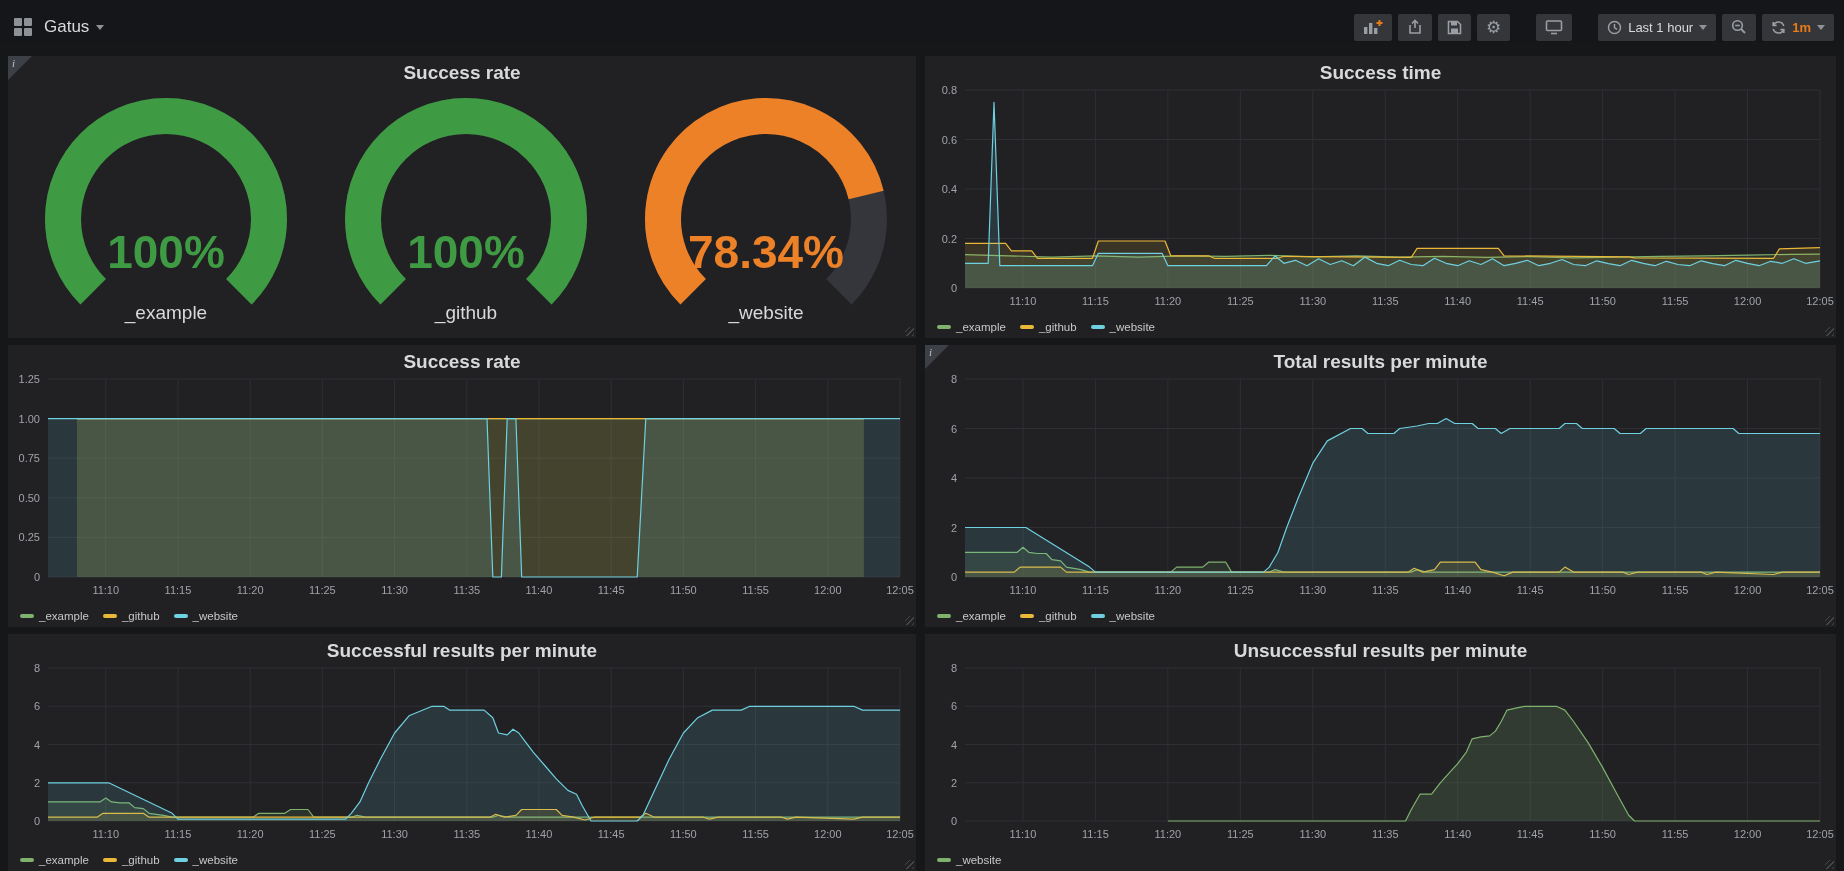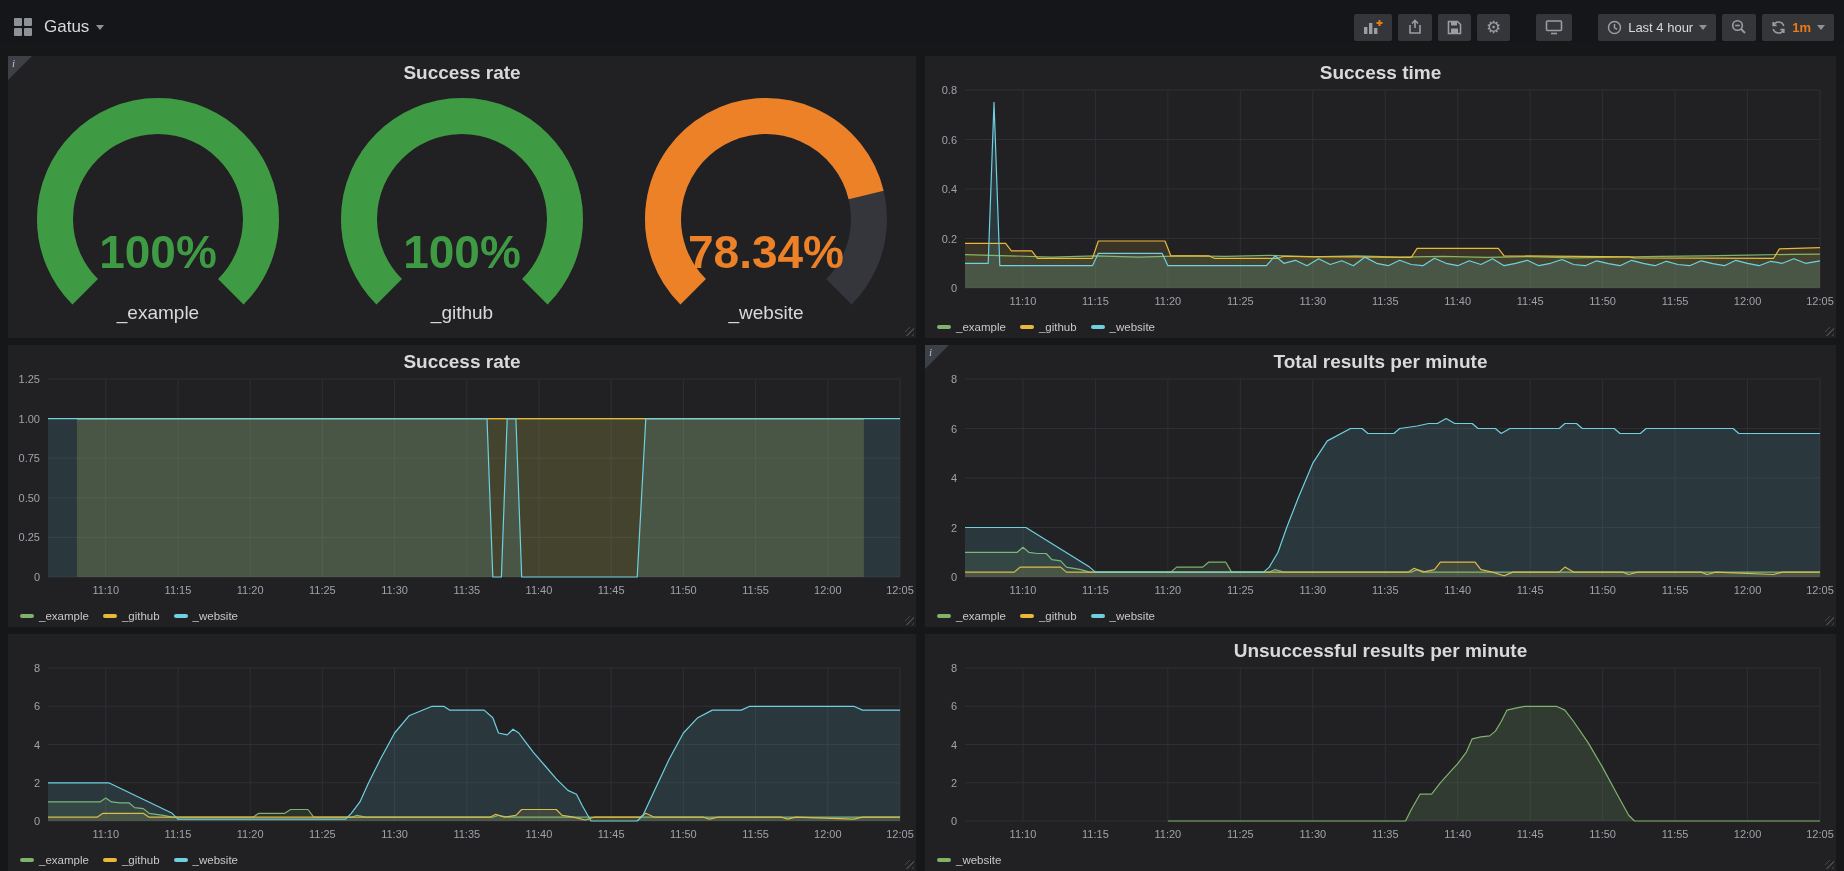--- a/index.html
+++ b/index.html
@@ -37,21 +37,21 @@
   .panel-title { position:absolute; top:6px; left:0; width:100%; text-align:center;
                  color:#d8d9da; font-size:19px; font-weight:700; cursor:pointer; z-index:3; }
   .info-corner { position:absolute; top:0; left:0; width:0; height:0; z-index:4;
                  border-top:24px solid #3d4046; border-right:24px solid transparent; }
   .info-corner i { position:absolute; top:-23px; left:4px; color:#c0c3c7;
                    font-family:"Liberation Serif", serif; font-size:11px; font-style:italic; }
   .resize-handle { position:absolute; right:2px; bottom:2px; width:9px; height:9px; cursor:nwse-resize;
                    background:repeating-linear-gradient(135deg, transparent 0 3px, #47484c 3px 4px); }
 
   
-  .gauge-row { position:absolute; top:34px; left:0; width:100%; display:flex; justify-content:space-between; }
+  .gauge-row { position:absolute; top:34px; left:0; width:100%; display:flex; justify-content:flex-end; }
   .gauge { display:flex; flex-direction:column; align-items:center; width:300px; }
   .gauge-label { color:#d8d9da; font-size:19px; margin-top:-4px; }
 
   
   .chart-body { position:absolute; top:0; left:0; width:100%; height:100%; cursor:crosshair; }
   .legend { position:absolute; left:12px; bottom:5px; display:flex; gap:14px; align-items:center; z-index:3; }
   .legend-item { display:flex; align-items:center; gap:5px; cursor:pointer; }
   .legend-swatch { width:14px; height:4px; border-radius:2px; display:inline-block; }
   .legend-label { color:#c7c8ca; font-size:11.5px; }
 </style>
@@ -104,21 +104,21 @@
           <rect x="1.5" y="2" width="15" height="9.5" rx="1" fill="none" stroke="#9a9ea4" stroke-width="1.6"></rect>
           <path d="M6 14.5 h6" stroke="#9a9ea4" stroke-width="1.6"></path>
         </svg>
       </button>
       <span class="btn-spacer"></span>
       <button class="tool-btn">
         <svg width="15" height="15" viewBox="0 0 15 15">
           <circle cx="7.5" cy="7.5" r="6" fill="none" stroke="#9a9ea4" stroke-width="1.5"></circle>
           <path d="M7.5 4 v3.8 l2.6 1.5" fill="none" stroke="#9a9ea4" stroke-width="1.5"></path>
         </svg>
-        <span>Last 4 hour</span>
+        <span>Last 1 hour</span>
         <span class="caret"></span>
       </button>
       <button class="tool-btn" title="zoom out">
         <svg width="16" height="16" viewBox="0 0 16 16">
           <circle cx="6.5" cy="6.5" r="4.8" fill="none" stroke="#9a9ea4" stroke-width="1.6"></circle>
           <path d="M4.2 6.5 h4.6" stroke="#9a9ea4" stroke-width="1.6"></path>
           <path d="M10 10 l4 4" stroke="#9a9ea4" stroke-width="1.8"></path>
         </svg>
       </button>
       <button class="tool-btn">
@@ -350,20 +350,21 @@
           <span class="legend-label">_github</span>
         </span>
         <span class="legend-item">
           <span class="legend-swatch" style="background: rgb(110, 208, 224);"></span>
           <span class="legend-label">_website</span>
         </span>
       </div>
     </section>
 
   <section class="panel p-r3l">
+    <div class="panel-title">Successful results per minute</div>
     <div class="chart-body"><svg width="908" height="237">
           <line x1="40" y1="187" x2="892" y2="187" stroke="#2e2f34" stroke-width="1"></line>
           <text x="32" y="191" text-anchor="end" font-size="11" fill="#9fa2a8" font-family="&quot;Liberation Sans&quot;, sans-serif">0</text>
           <line x1="40" y1="148.75" x2="892" y2="148.75" stroke="#2e2f34" stroke-width="1"></line>
           <text x="32" y="152.75" text-anchor="end" font-size="11" fill="#9fa2a8" font-family="&quot;Liberation Sans&quot;, sans-serif">2</text>
           <line x1="40" y1="110.5" x2="892" y2="110.5" stroke="#2e2f34" stroke-width="1"></line>
           <text x="32" y="114.5" text-anchor="end" font-size="11" fill="#9fa2a8" font-family="&quot;Liberation Sans&quot;, sans-serif">4</text>
           <line x1="40" y1="72.25" x2="892" y2="72.25" stroke="#2e2f34" stroke-width="1"></line>
           <text x="32" y="76.25" text-anchor="end" font-size="11" fill="#9fa2a8" font-family="&quot;Liberation Sans&quot;, sans-serif">6</text>
           <line x1="40" y1="34" x2="892" y2="34" stroke="#2e2f34" stroke-width="1"></line>

